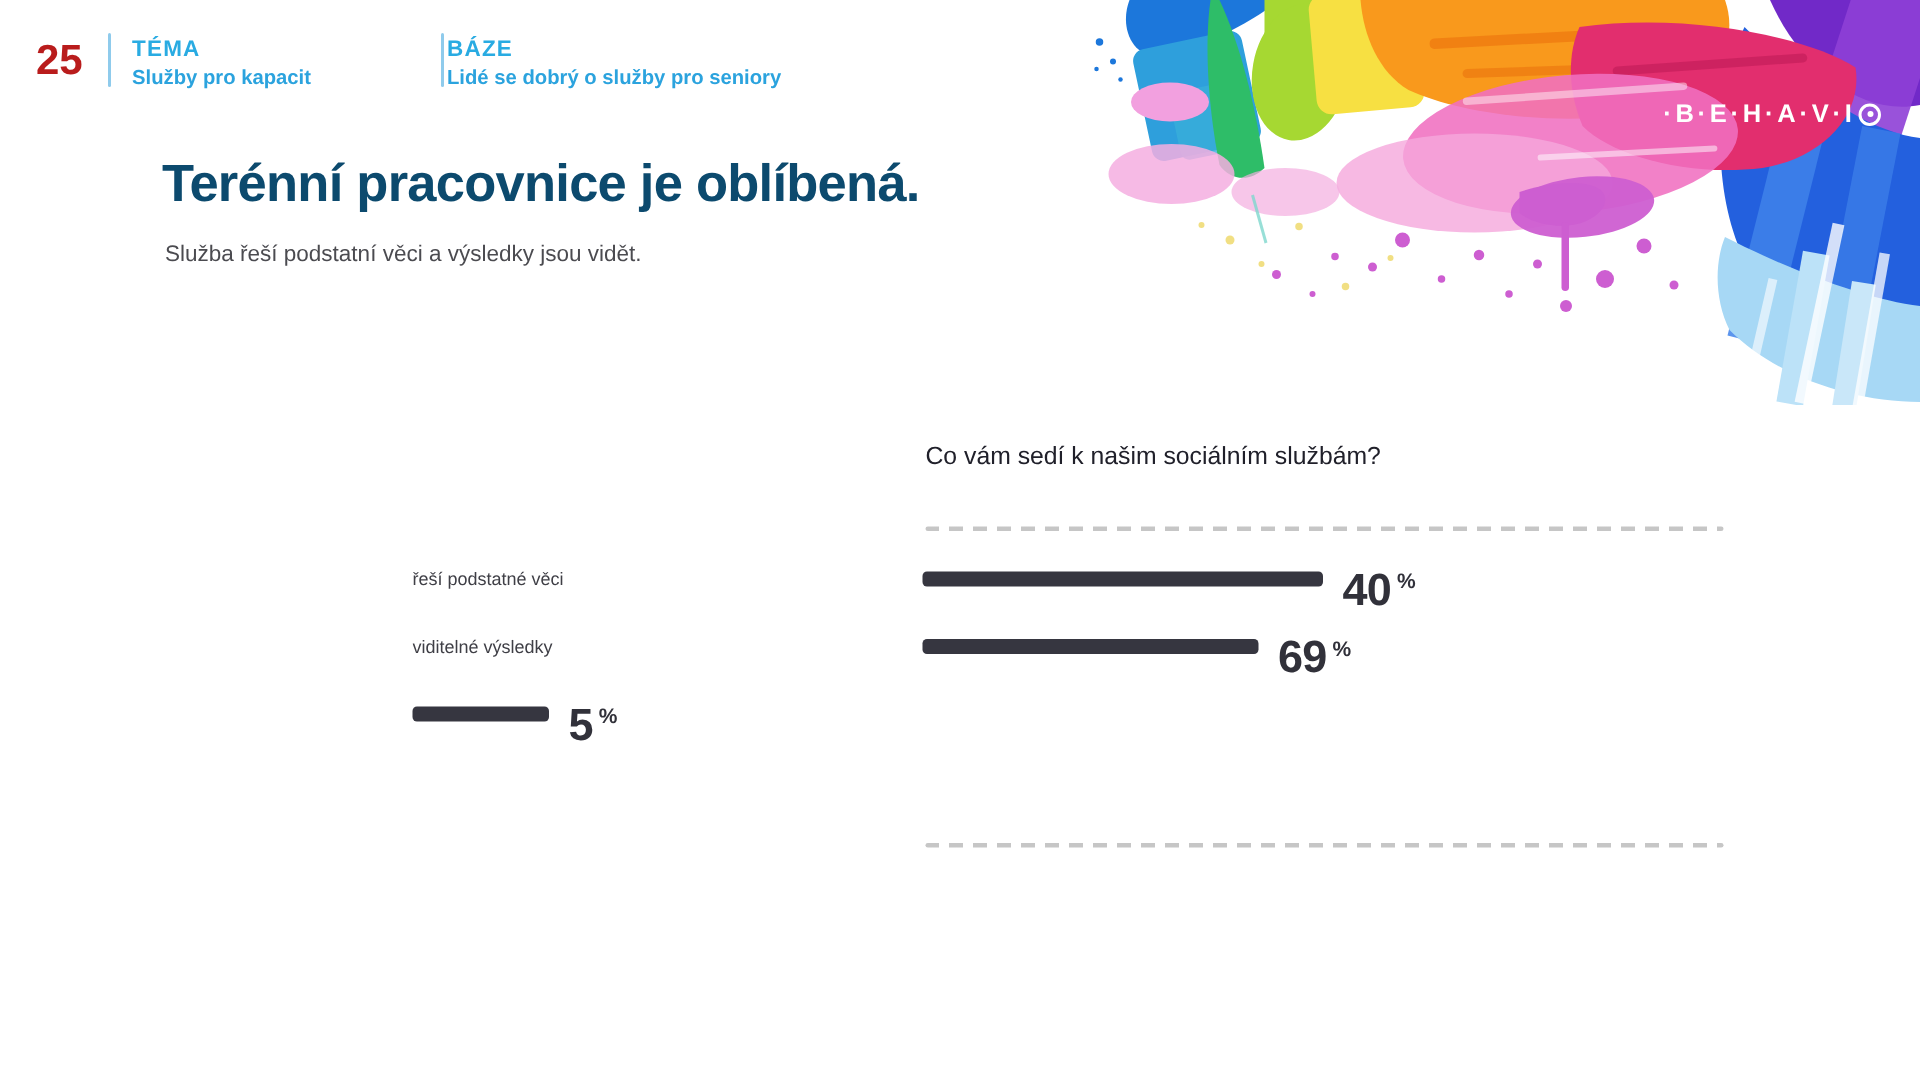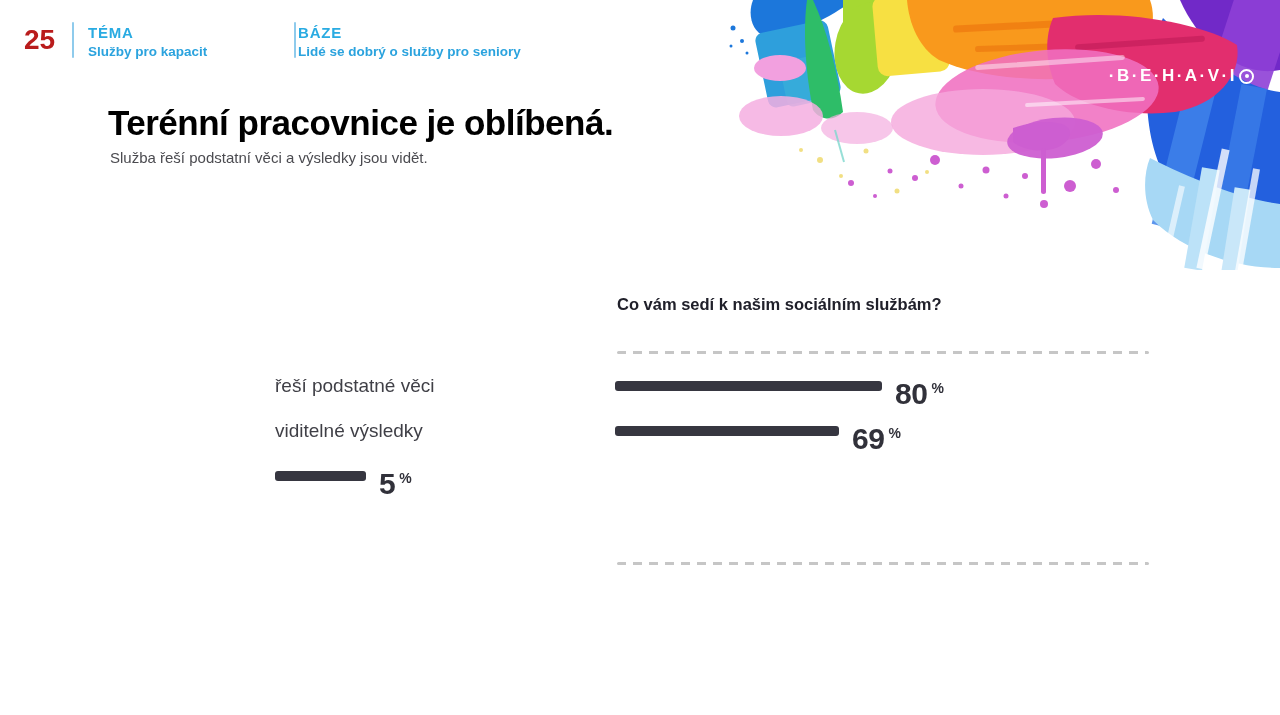--- a/index.html
+++ b/index.html
@@ -47,45 +47,45 @@
     position:relative; margin-left:2px;
   }
   .logo-o::after{
     content:""; position:absolute; left:50%; top:50%; width:4px; height:4px;
     margin:-2px 0 0 -2px; background:#fff; border-radius:50%;
   }
 
   
   .slide-title {
     position:absolute; left:108px; top:103px;
-    font-size:35px; font-weight:800; color:#000000; letter-spacing:-0.5px;
+    font-size:35px; font-weight:800; color:#0c4a6e; letter-spacing:-0.5px;
   }
   .slide-subtitle {
-    position:absolute; left:110px; top:149px;
+    position:absolute; left:110px; top:161px;
     font-size:15px; font-weight:400; color:#4B4B50;
   }
 
   
   .chart { position:absolute; left:275px; top:295px; width:876px; }
   .chart-title {
     position:absolute; left:342px; top:0; width:534px;
-    font-size:16.5px; font-weight:700; color:#20202A;
+    font-size:16.5px; font-weight:400; color:#20202A;
   }
   .dashed {
     position:absolute; left:342px; width:532px; height:3px;
     background-image:repeating-linear-gradient(90deg,#C6C6C6 0 9px,transparent 9px 16px);
     border-radius:2px;
   }
   .dashed.top { top:56px; }
   .dashed.bottom { top:267px; }
   .chart-rows { position:absolute; left:0; top:68px; width:876px; }
   .chart-row { display:flex; align-items:center; height:45px; }
   .row-label {
     width:340px; padding-right:4px;
-    font-size:19px; color:#3F3F46; font-weight:400;
+    font-size:12px; color:#3F3F46; font-weight:400;
     white-space:nowrap; overflow:hidden;
   }
   .row-label.hl { color:#29ABE2; }
   .bar { height:10px; border-radius:3px; background:#363640; flex:0 0 auto; }
   .bar.hl { background:#29ABE2; }
   .bar-value {
     margin-left:13px; transform:translateY(8px);
     color:#31313A; white-space:nowrap;
   }
   .bar-value.hl { color:#29ABE2; }
@@ -192,21 +192,21 @@
   <h1 class="slide-title">Terénní pracovnice je oblíbená.</h1>
   <div class="slide-subtitle">Služba řeší podstatní věci a výsledky jsou vidět.</div>
 
   <div class="chart">
     <div class="chart-title">Co vám sedí k našim sociálním službám?</div>
     <div class="dashed top"></div>
     <div class="chart-rows">
         <div class="chart-row">
           <div class="row-label">řeší podstatné věci</div>
           <div class="bar" style="width: 267px;"></div>
-          <div class="bar-value"><span class="num">80</span><span class="pct">%</span></div>
+          <div class="bar-value"><span class="num">40</span><span class="pct">%</span></div>
         </div>
         <div class="chart-row">
           <div class="row-label">viditelné výsledky</div>
           <div class="bar" style="width: 224px;"></div>
           <div class="bar-value"><span class="num">69</span><span class="pct">%</span></div>
         </div>
         <div class="chart-row">
           <div class="bar" style="width: 91px;"></div>
           <div class="bar-value"><span class="num">5</span><span class="pct">%</span></div>
         </div>

